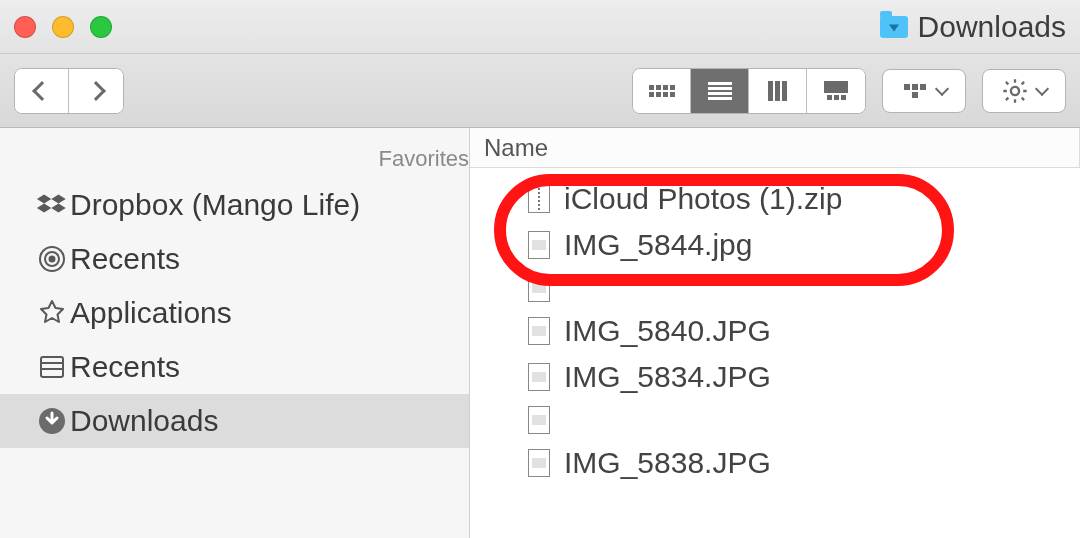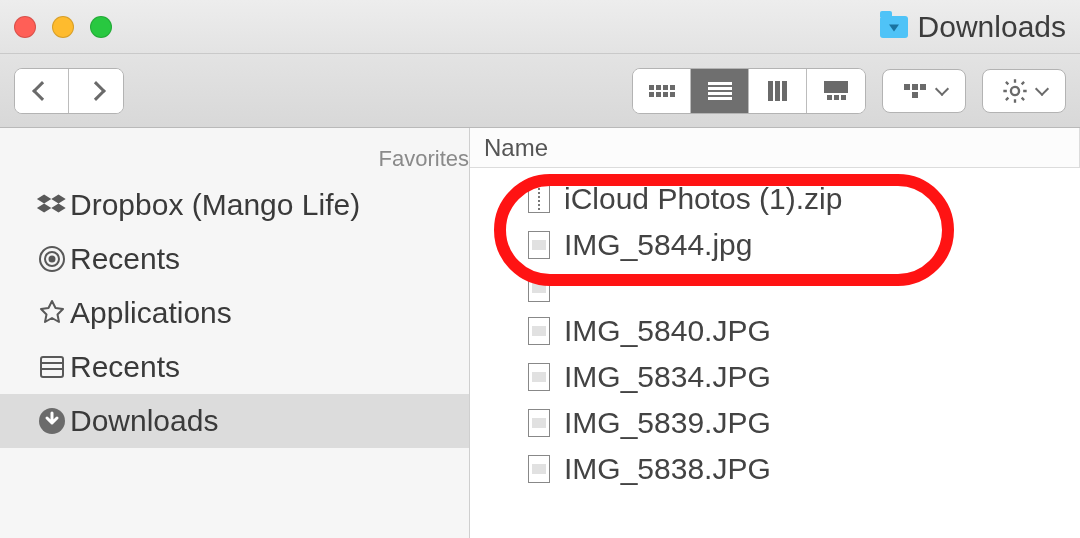--- a/index.html
+++ b/index.html
@@ -389,21 +389,20 @@
         <div class="file-row">
           <span class="file-icon img"></span>
           <span>IMG_5840.JPG</span>
         </div>
         <div class="file-row">
           <span class="file-icon img"></span>
           <span>IMG_5834.JPG</span>
         </div>
         <div class="file-row">
           <span class="file-icon img"></span>
-          <span>IMG_5839.JPG</span>
         </div>
         <div class="file-row">
           <span class="file-icon img"></span>
           <span>IMG_5838.JPG</span>
         </div>
       </div>
   </div>
 </div>
 
 </body></html>

